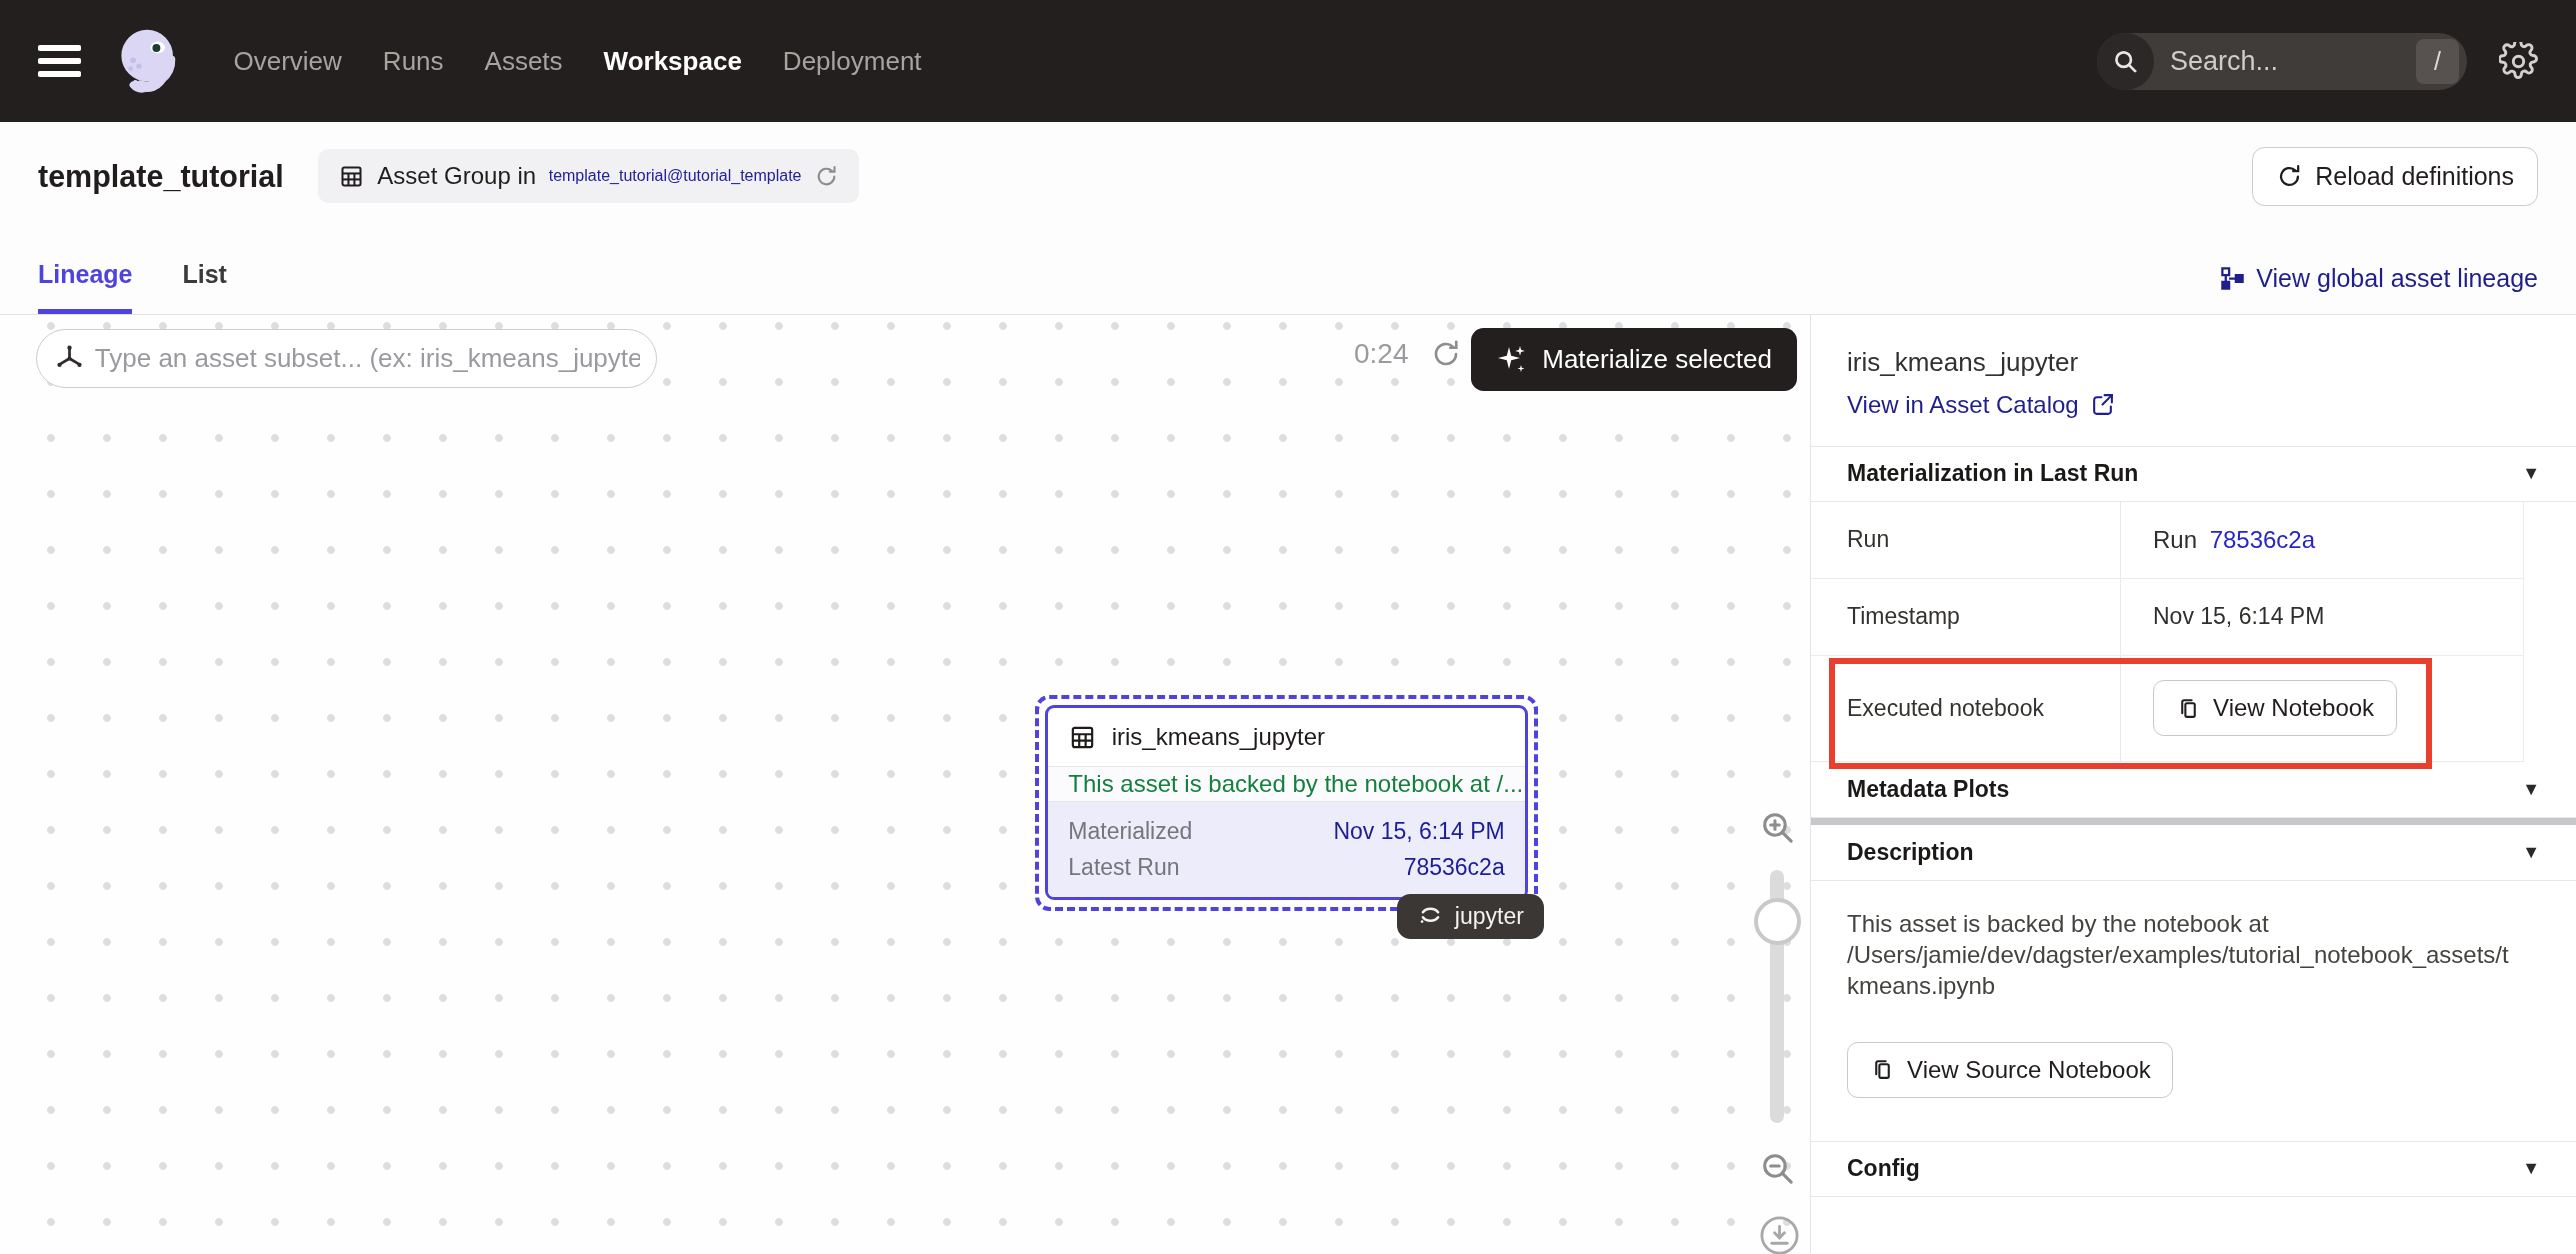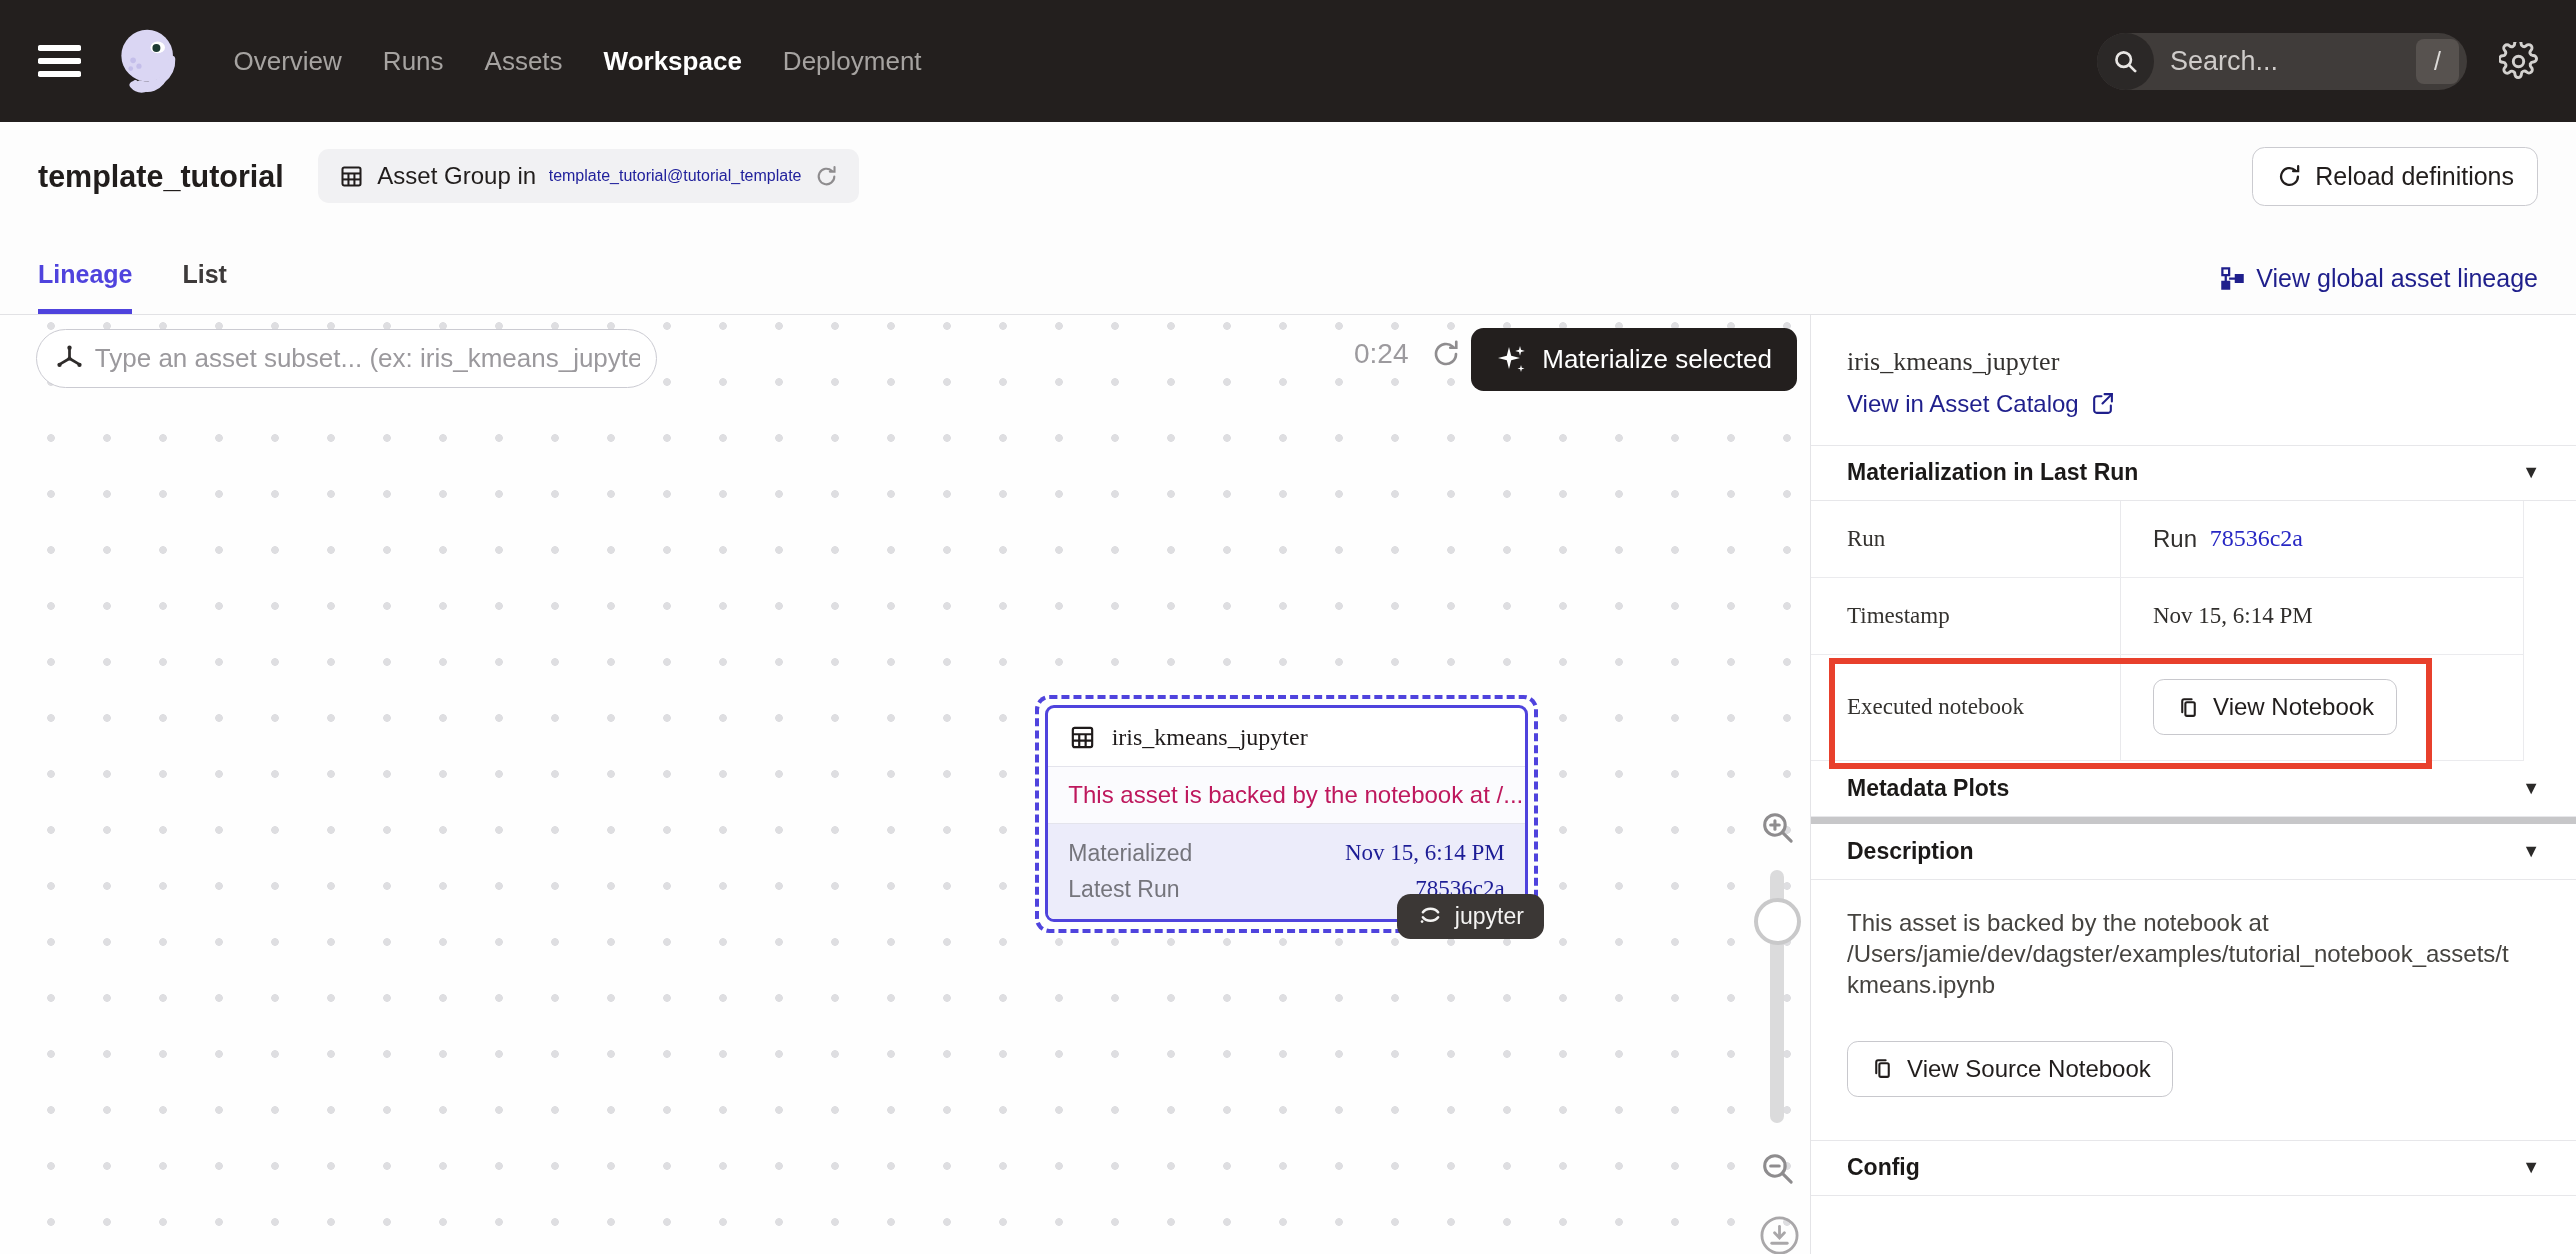--- a/index.html
+++ b/index.html
@@ -1,18 +1,18 @@
 <!DOCTYPE html>
 <html style="font-size:14.4px"><head>
 <meta charset="utf-8">
 <style>
   * { box-sizing: border-box; margin: 0; padding: 0; }
   html,body { width: 2576px; height: 1255px; overflow: hidden; }
   body { font-family: "Liberation Sans", sans-serif; background: #FFFFFF; color: #211D1C; }
-  .mono { font-family: Liberation Serif, serif; }
+  .mono { font-family: Liberation Sans, sans-serif; }
 
   
   .topnav { height: 122px; background: #231F1E; display: flex; align-items: center; padding: 5px 38px; }
   .hamburger { width: 43px; height: 32px; display: flex; flex-direction: column; justify-content: space-between; cursor: pointer; }
   .hamburger span { display: block; height: 6.3px; background: #FFFFFF; border-radius: 1.8px; }
   .logo { margin-left: 30.5px; width: 75px; height: 75px; }
   .navitems { display: flex; align-items: center; margin-left: 47px; gap: 41px; }
   .navitem { font-size: 26px; color: #A6A3A1; cursor: pointer; white-space: nowrap; }
   .navitem.active { color: #FFFFFF; font-weight: 700; }
   .navspacer { flex: 1; }
@@ -50,21 +50,21 @@
 
   .graphtimer { position: absolute; top: 23px; left: 1354px; display: flex; align-items: center; gap: 21.5px; }
   .timertext { font-size: 28px; color: #9C9A9E; }
   .btn-dark { position: absolute; top: 12.6px; right: 13px; height: 63px; background: #231F1E; color: #FFFFFF; border: none; border-radius: 12.6px; font-size: 26px; display: flex; align-items: center; gap: 14.4px; padding: 0 25px; cursor: pointer; font-family: "Liberation Sans", sans-serif; }
 
   
   .nodeouter { position: absolute; left: 1035px; top: 380px; width: 503px; border: 4.5px dashed #4F43DD; border-radius: 14.4px; padding: 6.3px; }
   .nodecard { border: 3.6px solid #4F43DD; border-radius: 9px; background: #FFFFFF; overflow: hidden; }
   .nodehead { display: flex; align-items: center; gap: 14.4px; padding: 14.4px 20px; }
   .nodename { font-size: 24px; font-weight: 500; color: #1F1B1B; }
-  .nodedesc { border-top: 1.8px solid #E4E4EC; background: #FBFBFE; padding: 14px 20px; font-size: 24px; color: #be185d; white-space: nowrap; overflow: hidden; }
+  .nodedesc { border-top: 1.8px solid #E4E4EC; background: #FBFBFE; padding: 3px 20px; font-size: 24px; color: #15803d; white-space: nowrap; overflow: hidden; }
   .nodestats { border-top: 1.8px solid #E4E4EC; background: #ECECFA; padding: 10.8px 20px 12.6px; }
   .staterow { display: flex; justify-content: space-between; align-items: center; line-height: 36px; }
   .statlabel { font-size: 23px; color: #75757C; }
   .statvalue { font-size: 23px; color: #1D1D96; }
 
   .jupytertag { position: absolute; left: 1397px; top: 579px; height: 45px; background: #3B3735; border-radius: 13.5px; color: #F4F3F2; font-size: 23px; display: flex; align-items: center; gap: 10.8px; padding: 0 20px; cursor: pointer; }
 
   
   .zoomicon { position: absolute; left: 1757px; cursor: pointer; }
   .slidertrack { position: absolute; left: 1770px; top: 555px; width: 14.4px; height: 253px; background: #DBDBDC; border-radius: 7.2px; cursor: pointer; }

